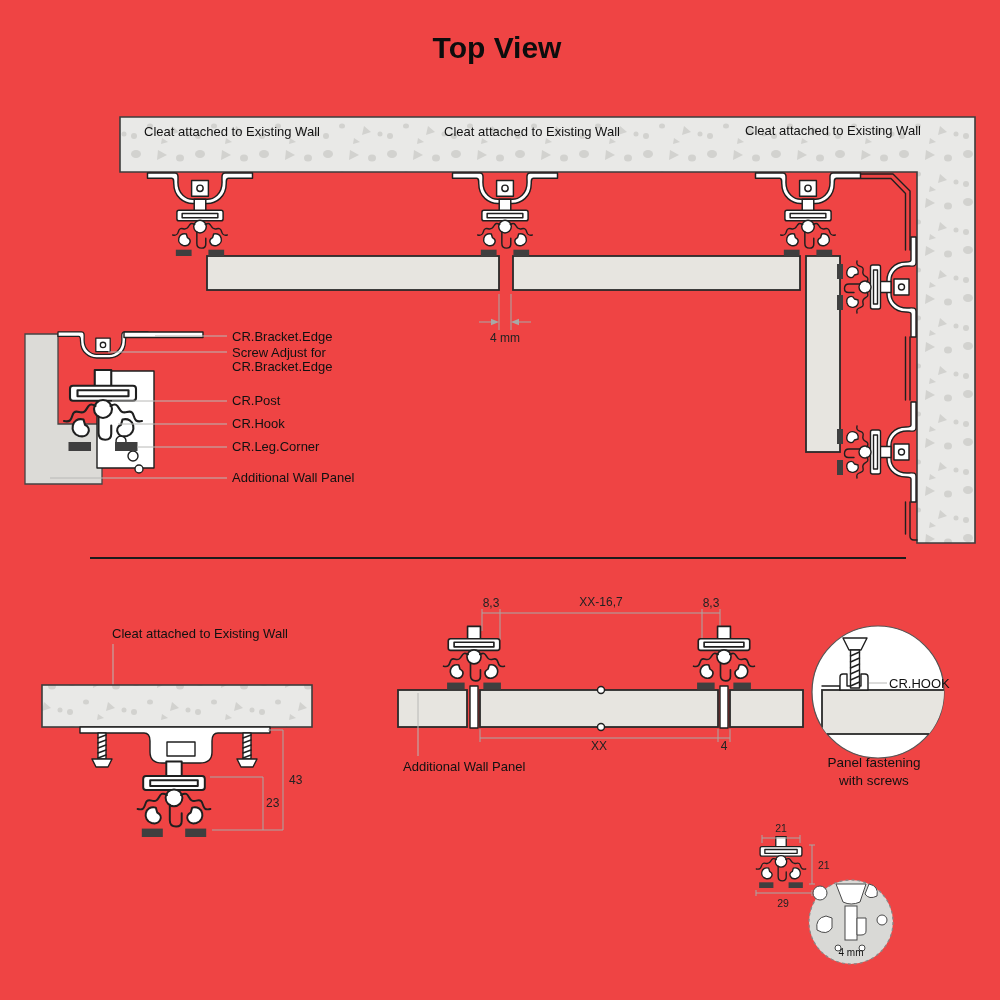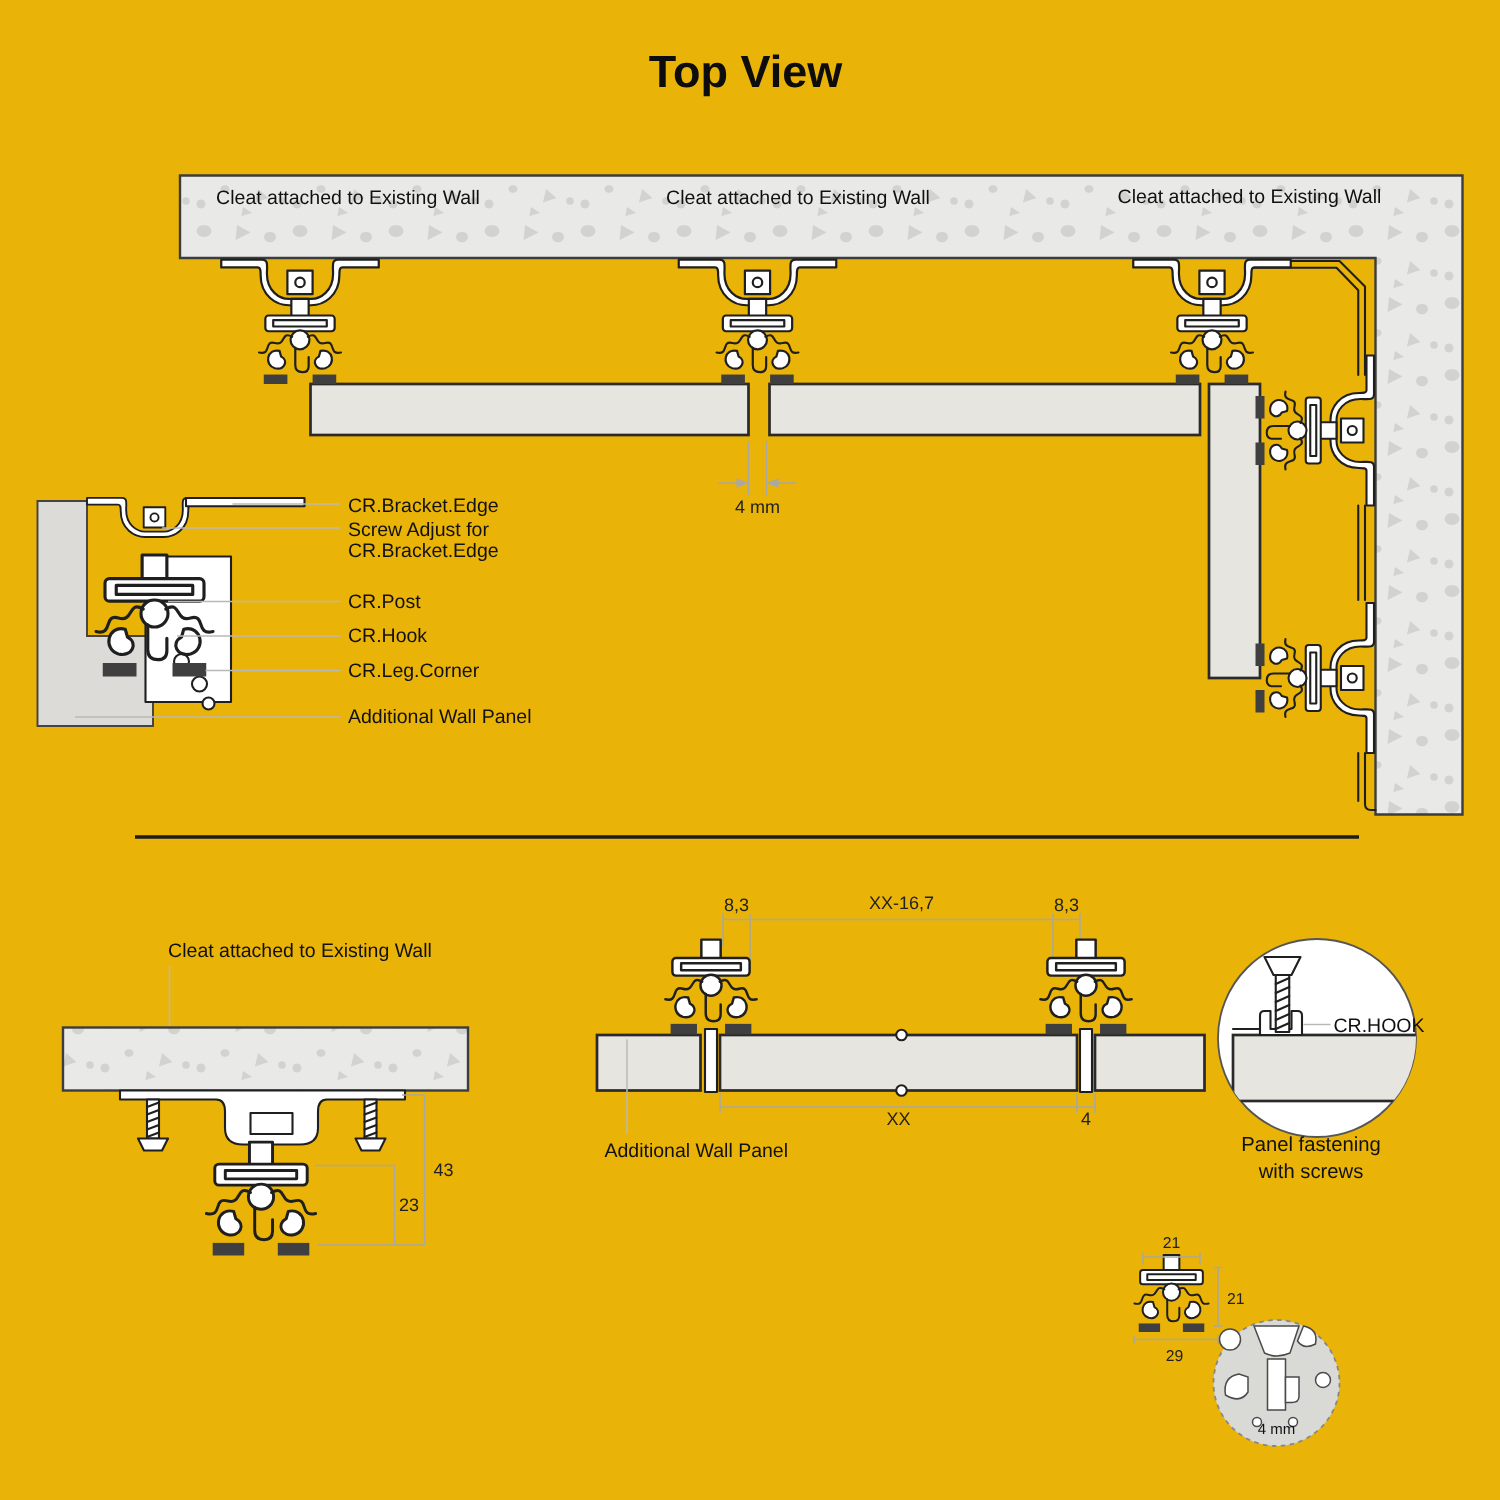--- a/index.html
+++ b/index.html
@@ -1,16 +1,16 @@
 <!DOCTYPE html>
 <html><head>
 <meta charset="utf-8">
 <style>
   html,body{margin:0;padding:0;background:#ffffff;}
-  .canvas{position:relative;width:1000px;height:1000px;background:#eab308;overflow:hidden;
+  .canvas{position:relative;width:1000px;height:1000px;background:#ef4444;overflow:hidden;
           font-family:"Liberation Sans", sans-serif;}
   svg{position:absolute;left:0;top:0;}
   text{font-family:"Liberation Sans", sans-serif;fill:#111;}
   .title{font-size:30px;font-weight:bold;fill:#0d0d0d;}
   .lbl{font-size:13px;}
   .lbl2{font-size:13.5px;}
   .dim{font-size:12px;fill:#222;}
   .dimsm{font-size:10.5px;fill:#222;}
   .outl{fill:#ffffff;stroke:#1f1f1f;stroke-width:1.4;stroke-linejoin:round;}
   .ln{stroke:#1f1f1f;stroke-width:1.4;fill:none;stroke-linejoin:round;stroke-linecap:round;}

